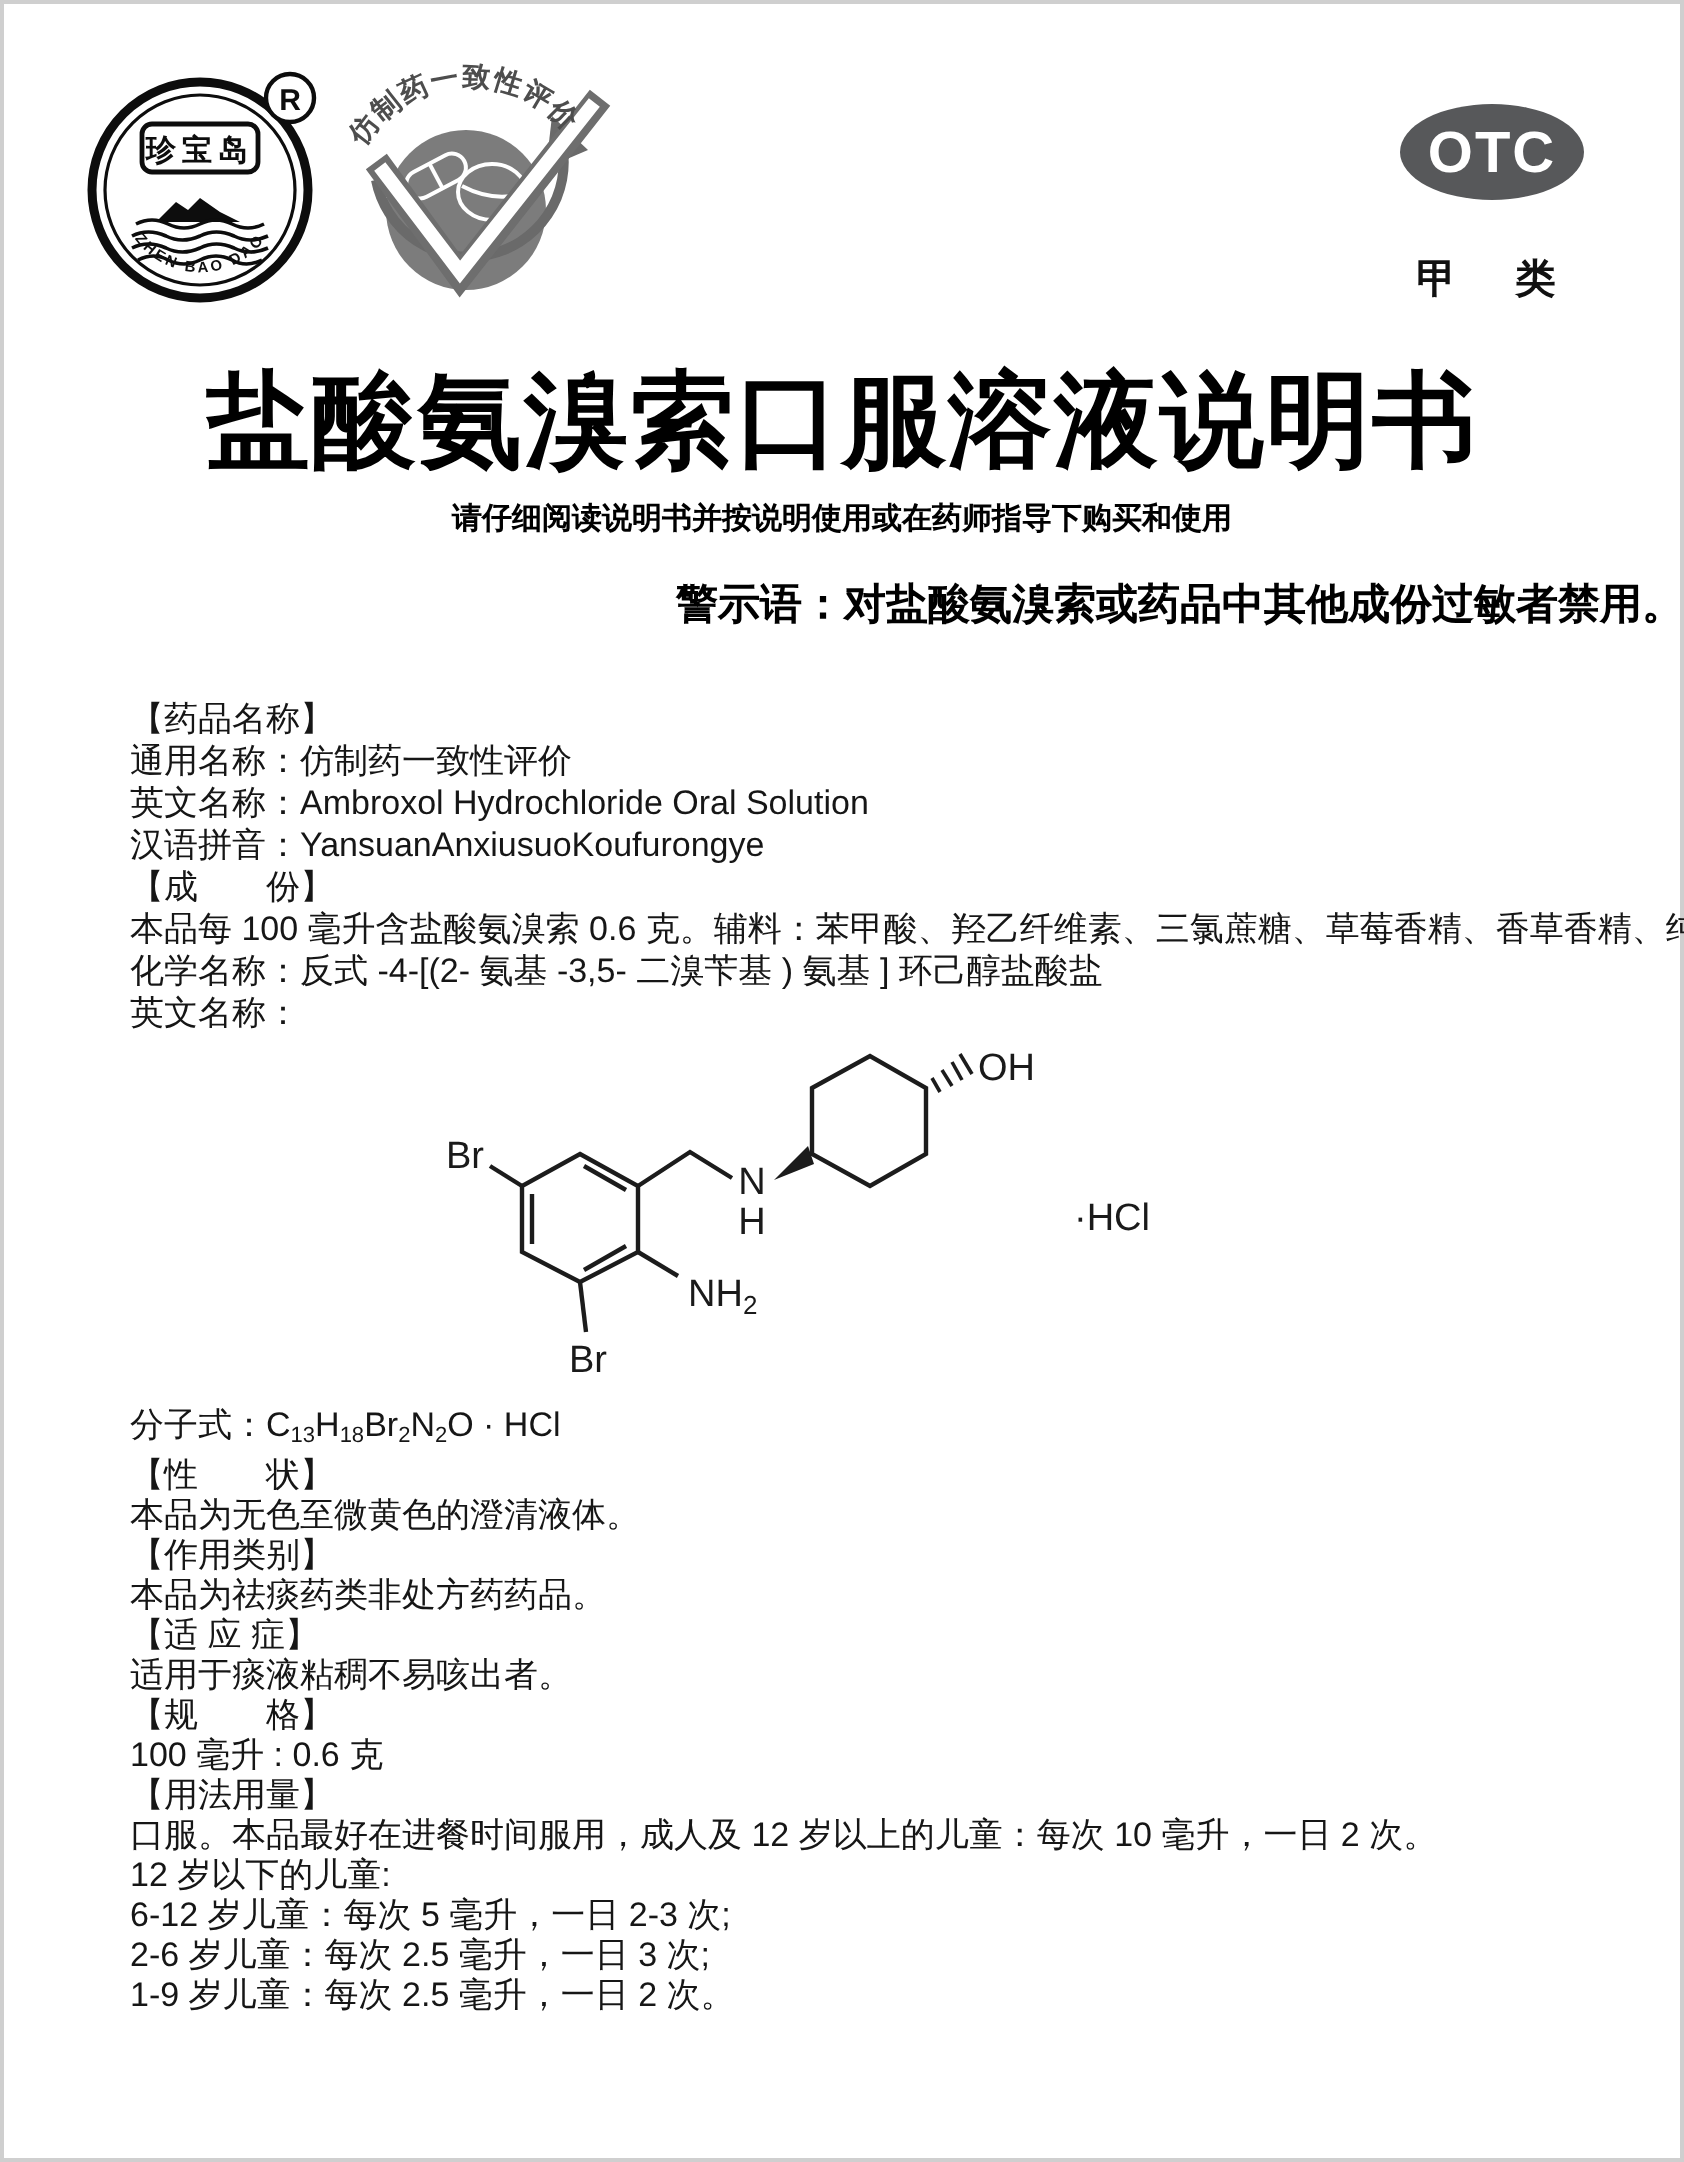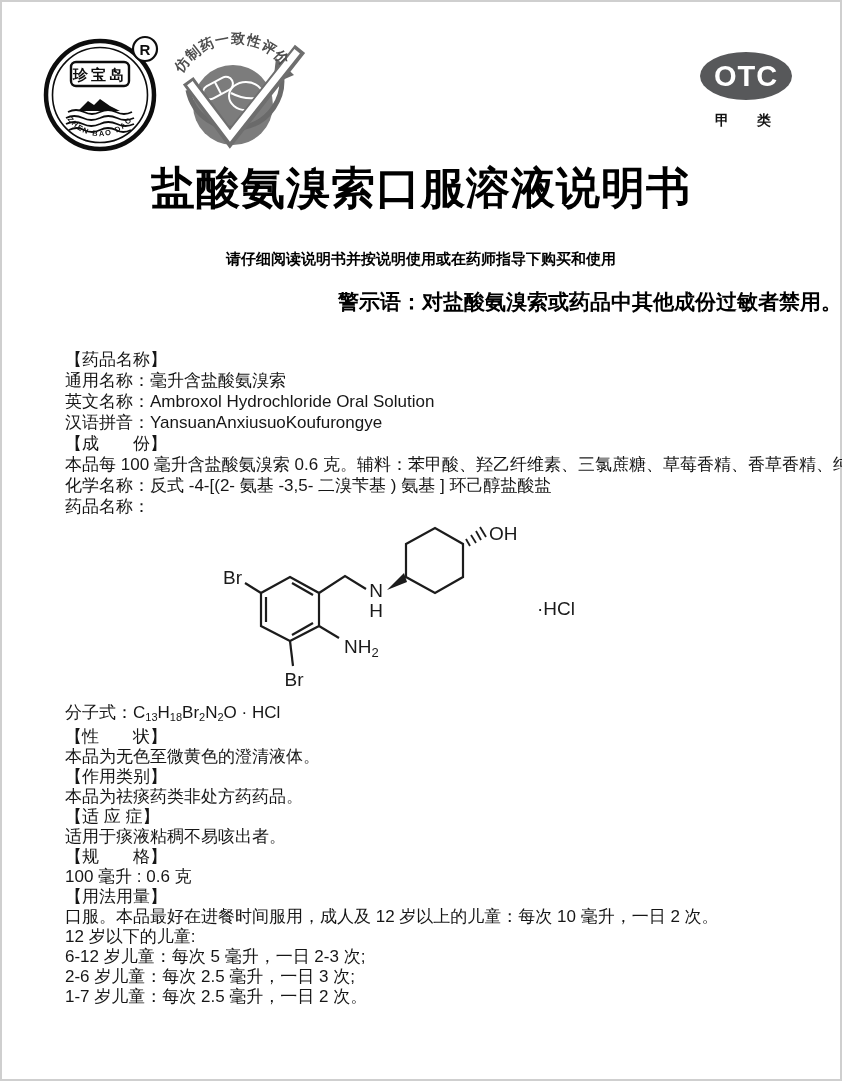--- a/index.html
+++ b/index.html
@@ -8,26 +8,26 @@
     font-family:"Liberation Sans","DejaVu Sans",sans-serif;color:#141414;
     overflow:hidden;
   }
   .page-border{position:absolute;inset:0;border:2px solid #cfcfcf;pointer-events:none;}
 
   
   .brand-logo{position:absolute;left:42px;top:32px;width:126px;height:122px;}
   .consistency-badge{position:absolute;left:168px;top:26px;width:138px;height:132px;}
   .otc-block{position:absolute;left:698px;top:50px;width:96px;text-align:center;}
   .otc-ellipse{width:96px;height:52px;display:block;}
-  .otc-category{margin-top:10px;font-size:14px;font-weight:bold;letter-spacing:12px;color:#111;
+  .otc-category{margin-top:24px;font-size:20px;font-weight:bold;letter-spacing:12px;color:#111;
     white-space:nowrap;text-indent:6px;}
 
   
-  .doc-title{position:absolute;left:0;top:159px;width:100%;text-align:center;
-    font-size:44px;font-weight:bold;color:#000;letter-spacing:1px;}
+  .doc-title{position:absolute;left:0;top:176px;width:100%;text-align:center;
+    font-size:52px;font-weight:bold;color:#000;letter-spacing:1px;}
   .doc-subtitle{position:absolute;left:0;top:250px;width:100%;text-align:center;
     font-size:15px;font-weight:bold;color:#000;}
   .doc-warning{position:absolute;left:0;top:288px;width:100%;text-align:right;
     font-size:21px;font-weight:bold;color:#000;}
 
   
   .body-block{position:absolute;left:65px;width:725px;font-size:17px;color:#161616;}
   .block-a{top:349px;line-height:21px;}
   .block-c{top:703px;line-height:20px;}
   .line{white-space:nowrap;}
@@ -96,27 +96,27 @@
   </svg>
   <div class="otc-category">甲 类</div>
 </div>
 
 <div class="doc-title">盐酸氨溴索口服溶液说明书</div>
 <div class="doc-subtitle">请仔细阅读说明书并按说明使用或在药师指导下购买和使用</div>
 <div class="doc-warning">警示语：对盐酸氨溴索或药品中其他成份过敏者禁用。</div>
 
 <div class="body-block block-a">
   <div class="line">【药品名称】</div>
-  <div class="line">通用名称：毫升含盐酸氨溴索</div>
+  <div class="line">通用名称：仿制药一致性评价</div>
   <div class="line">英文名称：Ambroxol Hydrochloride Oral Solution</div>
   <div class="line">汉语拼音：YansuanAnxiusuoKoufurongye</div>
   <div class="line">【成　　份】</div>
   <div class="line">本品每 100 毫升含盐酸氨溴索 0.6 克。辅料：苯甲酸、羟乙纤维素、三氯蔗糖、草莓香精、香草香精、纯化水。</div>
   <div class="line">化学名称：反式 -4-[(2- 氨基 -3,5- 二溴苄基 ) 氨基 ] 环己醇盐酸盐</div>
-  <div class="line">药品名称：</div>
+  <div class="line">英文名称：</div>
 </div>
 
 <svg class="structure-svg" viewBox="180 515 410 185">
   <g stroke="#1c1c1c" stroke-width="2.2" fill="none">
     <polygon points="290,577 319,593 319,626 290,641 261,626 261,593"></polygon>
     <line x1="292" y1="583" x2="313" y2="595"></line>
     <line x1="266" y1="597" x2="266" y2="622"></line>
     <line x1="292" y1="635" x2="313" y2="623"></line>
   </g>
   <g stroke="#1c1c1c" stroke-width="2.2" fill="none">
@@ -150,14 +150,14 @@
   <div class="line">本品为祛痰药类非处方药药品。</div>
   <div class="line">【适 应 症】</div>
   <div class="line">适用于痰液粘稠不易咳出者。</div>
   <div class="line">【规　　格】</div>
   <div class="line">100 毫升 : 0.6 克</div>
   <div class="line">【用法用量】</div>
   <div class="line">口服。本品最好在进餐时间服用，成人及 12 岁以上的儿童：每次 10 毫升，一日 2 次。</div>
   <div class="line">12 岁以下的儿童:</div>
   <div class="line">6-12 岁儿童：每次 5 毫升，一日 2-3 次;</div>
   <div class="line">2-6 岁儿童：每次 2.5 毫升，一日 3 次;</div>
-  <div class="line">1-7 岁儿童：每次 2.5 毫升，一日 2 次。</div>
+  <div class="line">1-9 岁儿童：每次 2.5 毫升，一日 2 次。</div>
 </div>
 
 </body></html>

